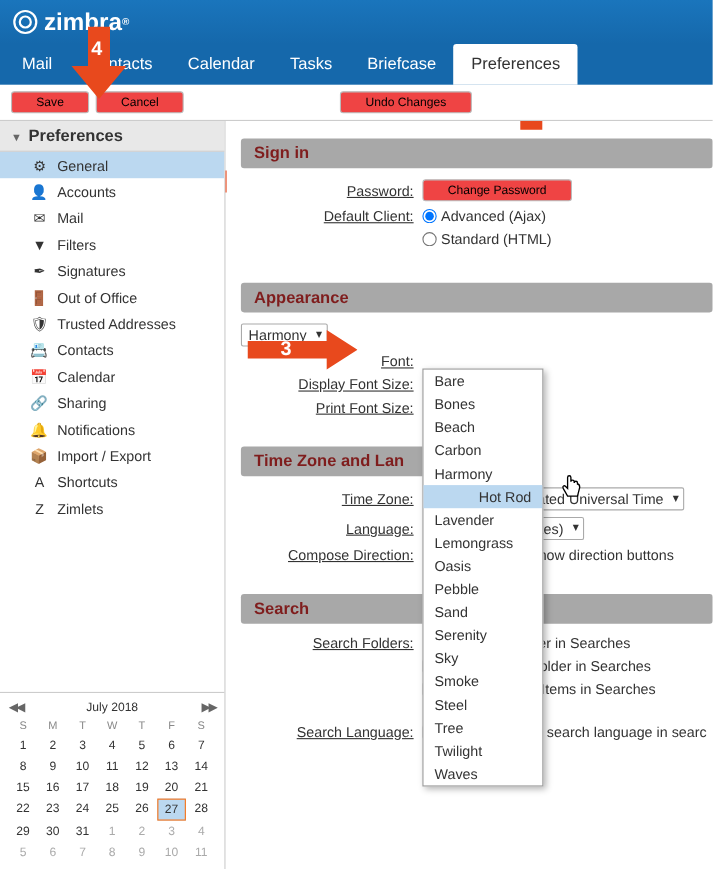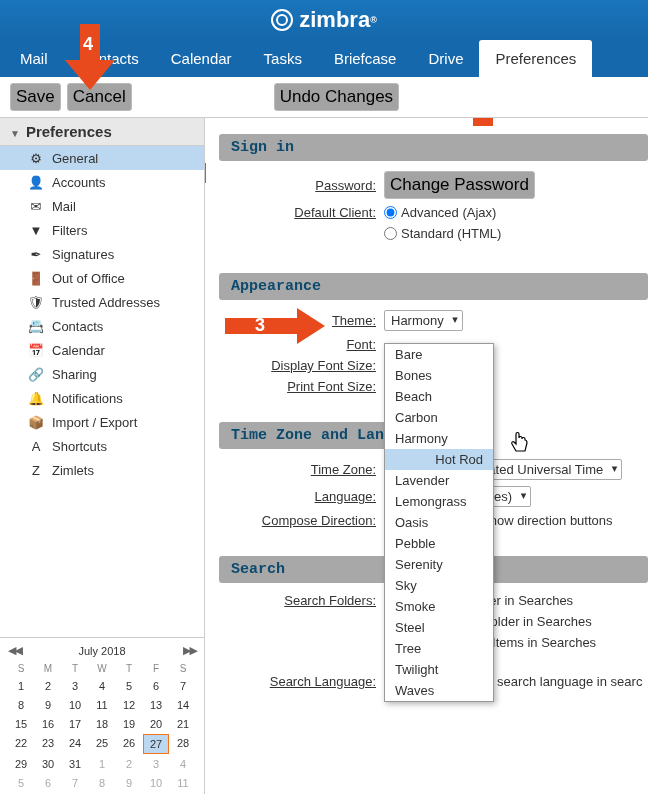--- a/index.html
+++ b/index.html
@@ -1,44 +1,44 @@
 <!DOCTYPE html>
 <html><head>
 <meta charset="utf-8">
 <style>
 * { box-sizing: border-box; margin: 0; padding: 0; }
 body { font-family: Arial, sans-serif; font-size: 13px; color: #333; background: #fff; width: 648px; }
-.header-bar { background: linear-gradient(#1a75bc, #1568ab); height: 40px; display: flex; align-items: center; padding: 0 12px; justify-content: center; }
+.header-bar { background: linear-gradient(#1a75bc, #1568ab); height: 40px; display: flex; align-items: center; padding: 0 12px; }
 .logo { color: #fff; font-size: 22px; font-weight: bold; display: flex; align-items: center; }
 .logo-circ { width: 22px; height: 22px; border: 2.5px solid #fff; border-radius: 50%; margin-right: 6px; position: relative; }
 .logo-circ::after { content:''; position:absolute; top:3px; left:3px; right:3px; bottom:3px; border:2px solid #fff; border-radius:50%; }
 .tabs { background: #1568ab; display: flex; align-items: center; padding: 0 4px; }
 .tab { color: #fff; padding: 10px 16px; font-size: 15px; cursor: pointer; }
 .tab.active { background: #fff; color: #333; border-radius: 3px 3px 0 0; }
 .toolbar { display: flex; align-items: center; padding: 6px 10px; border-bottom: 1px solid #ccc; gap: 6px; }
-.btn { background: #a3a3a3; border: 1px solid #bbb; border-radius: 3px; padding: 3px 5px; font-size: 17px; cursor: pointer; }
+.btn { background: #ef4444; border: 1px solid #bbb; border-radius: 3px; padding: 3px 22px; font-size: 11px; cursor: pointer; }
 .toolbar-gap { width: 130px; }
 .content { display: flex; height: 680px; }
 .sidebar { width: 205px; border-right: 1px solid #ccc; display: flex; flex-direction: column; }
 .sidebar-header { background: #e8e8e8; padding: 5px 10px; font-weight: bold; font-size: 15px; border-bottom: 1px solid #ccc; }
 .sidebar-header::before { content: '▼'; font-size: 10px; margin-right: 6px; color: #666; }
 .sb-list { flex: 1; overflow: auto; }
 .sb-item { display: flex; align-items: center; padding: 4px 10px 4px 28px; gap: 8px; cursor: pointer; }
 .sb-item.selected { background: #bbd8f0; }
 .sb-icon { width: 16px; height: 16px; display: inline-flex; align-items: center; justify-content: center; font-size: 13px; }
 .calendar-mini { border-top: 1px solid #ccc; padding: 6px 8px; font-size: 11px; }
 .cal-hdr { display:flex; justify-content: space-between; align-items:center; margin-bottom:4px; }
 .cal-nav { cursor: pointer; color:#666; font-size: 11px; letter-spacing:-2px; }
 .cal-grid { display:grid; grid-template-columns: repeat(7,1fr); text-align:center; gap:1px; }
 .cal-dh { color:#888; font-size:10px; padding: 2px 0;}
 .cal-day { padding: 3px 0; font-size:11px; cursor:pointer; }
 .cal-day.other { color:#aaa; }
 .cal-day.today { background:#bbd8f0; border:1px solid #f97316; }
 .main { flex:1; padding: 10px 0 10px 14px; overflow:hidden; position:relative; }
-.section-hdr { background:#a8a8a8; color:#0c4a6e; font-weight:bold; padding:5px 12px; font-size:15px; border-radius:3px; margin: 6px 0 10px 0; font-family: Liberation Mono, monospace; }
+.section-hdr { background:#a8a8a8; color:#7f1d1d; font-weight:bold; padding:5px 12px; font-size:15px; border-radius:3px; margin: 6px 0 10px 0; }
 .field-row { display:flex; align-items:center; margin: 6px 0; }
 .field-label { width: 165px; text-align:right; padding-right:8px; font-size:13px;text-decoration:underline; }
 .field-val { display:flex; align-items:center; gap:6px; }
 .radio { display:flex; align-items:center; gap:4px; }
 .select { border:1px solid #aaa; background:#fff; padding:2px 18px 2px 6px; border-radius:2px; font-size:13px; cursor:pointer; position:relative; display:inline-block; }
 .select::after { content:'▾'; position:absolute; right:4px; top:2px; font-size:11px; }
 .chk { display:flex; align-items:center; gap:4px; }
 .chk input { margin:0; }
 .dropdown { position:absolute; background:#fff; border:1px solid #999; box-shadow:2px 2px 6px rgba(0,0,0,0.3); z-index:10; min-width:110px; }
 .dd-item { padding:3px 10px; cursor:pointer; font-size:13px; }
@@ -57,21 +57,20 @@
     <span style="font-size:9px;vertical-align:top">®</span>
   </div>
 </div>
 
 <div class="tabs" id="tabs">
     <div class="tab">Mail</div>
     <div class="tab">Contacts</div>
     <div class="tab">Calendar</div>
     <div class="tab">Tasks</div>
     <div class="tab">Briefcase</div>
-    <div class="tab">Drive</div>
     <div class="tab active">Preferences</div>
   </div>
 
 <div class="toolbar">
   <button class="btn">Save</button>
   <button class="btn">Cancel</button>
   <div class="toolbar-gap"></div>
   <button class="btn">Undo Changes</button>
 </div>
 
@@ -215,21 +214,20 @@
       <div class="field-label"></div>
       <div class="field-val radio">
           <input type="radio" style="">
           <span>Standard (HTML)</span>
         </div>
     </div>
 
     <div style="height:20px"></div>
     <div class="section-hdr">Appearance</div>
     <div class="field-row">
-      <div class="field-label">Theme:</div>
       <div class="field-val">
           <span class="select">Harmony</span>
         </div>
     </div>
     <div class="field-row">
         <div class="field-label">Font:</div>
       </div>
     <div class="field-row">
         <div class="field-label">Display Font Size:</div>
       </div>
@@ -294,20 +292,21 @@
         <div class="dd-item">Bare</div>
         <div class="dd-item">Bones</div>
         <div class="dd-item">Beach</div>
         <div class="dd-item">Carbon</div>
         <div class="dd-item">Harmony</div>
         <div class="dd-item hover">Hot Rod</div>
         <div class="dd-item">Lavender</div>
         <div class="dd-item">Lemongrass</div>
         <div class="dd-item">Oasis</div>
         <div class="dd-item">Pebble</div>
+        <div class="dd-item">Sand</div>
         <div class="dd-item">Serenity</div>
         <div class="dd-item">Sky</div>
         <div class="dd-item">Smoke</div>
         <div class="dd-item">Steel</div>
         <div class="dd-item">Tree</div>
         <div class="dd-item">Twilight</div>
         <div class="dd-item">Waves</div>
       </div>
 
     <div class="arrow" style="top:-62px; left:248px;">

